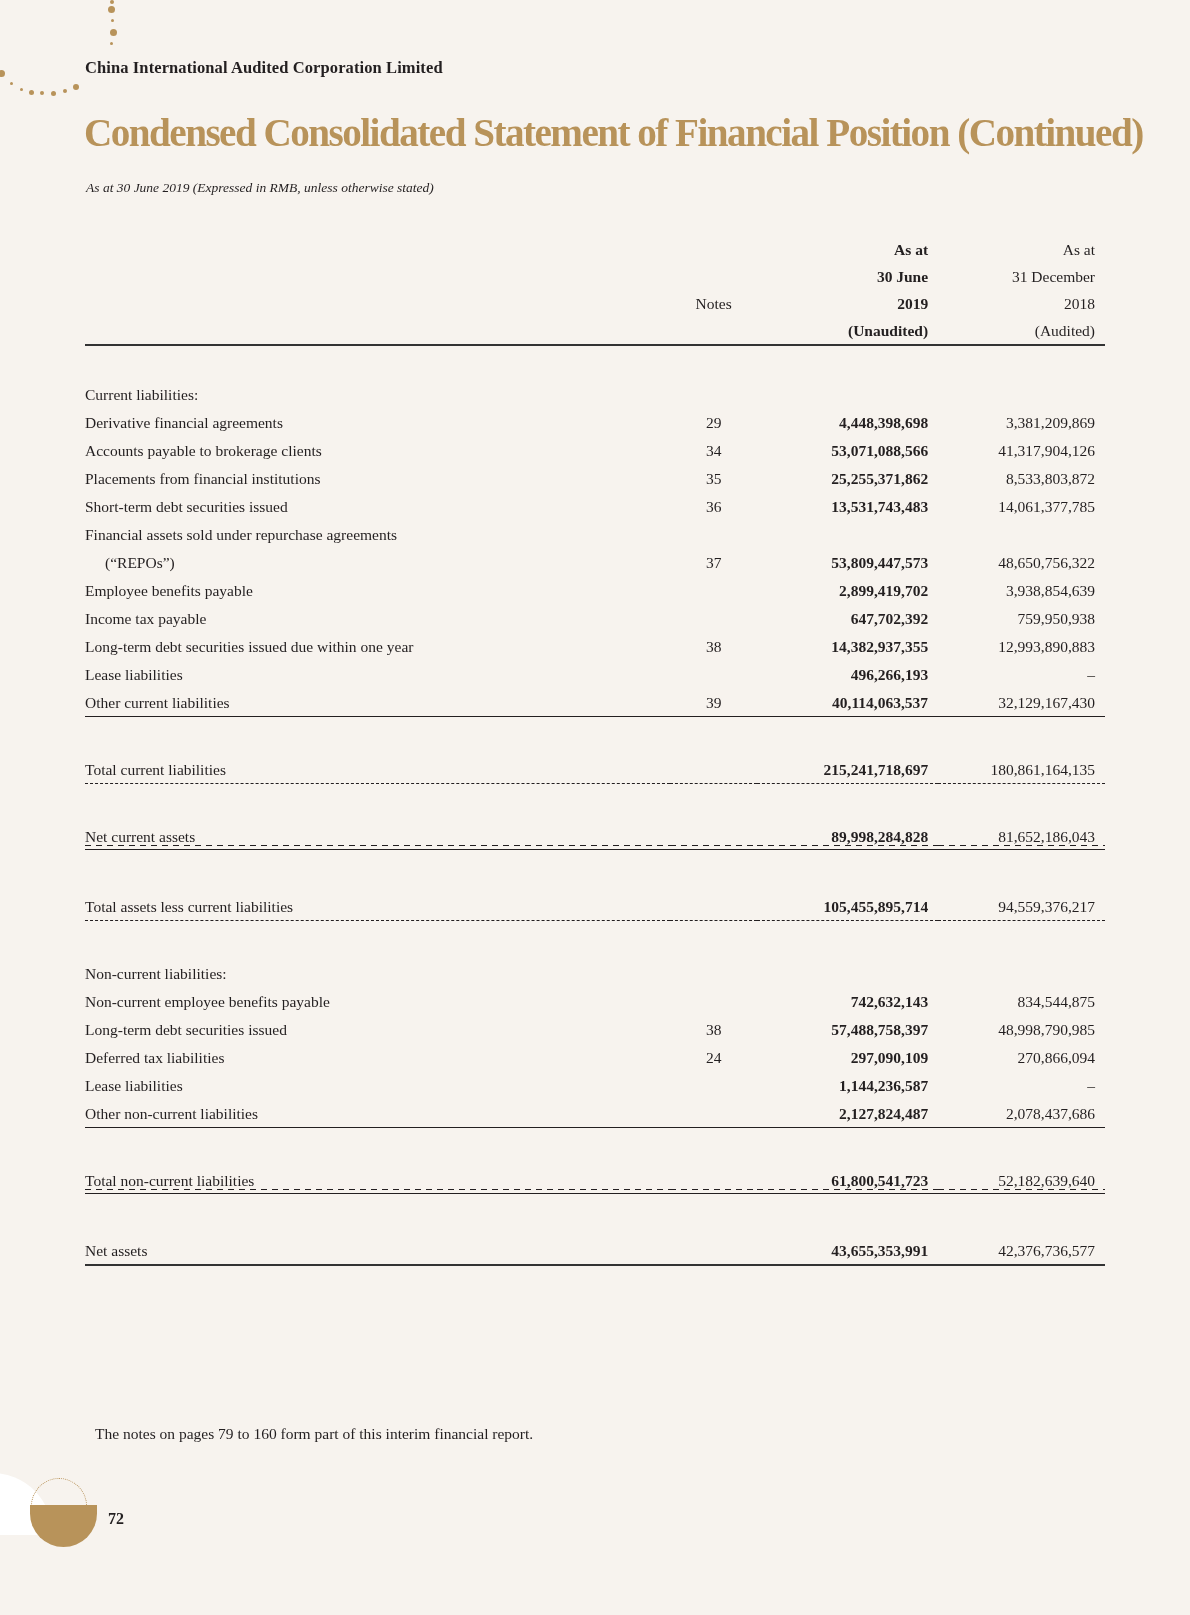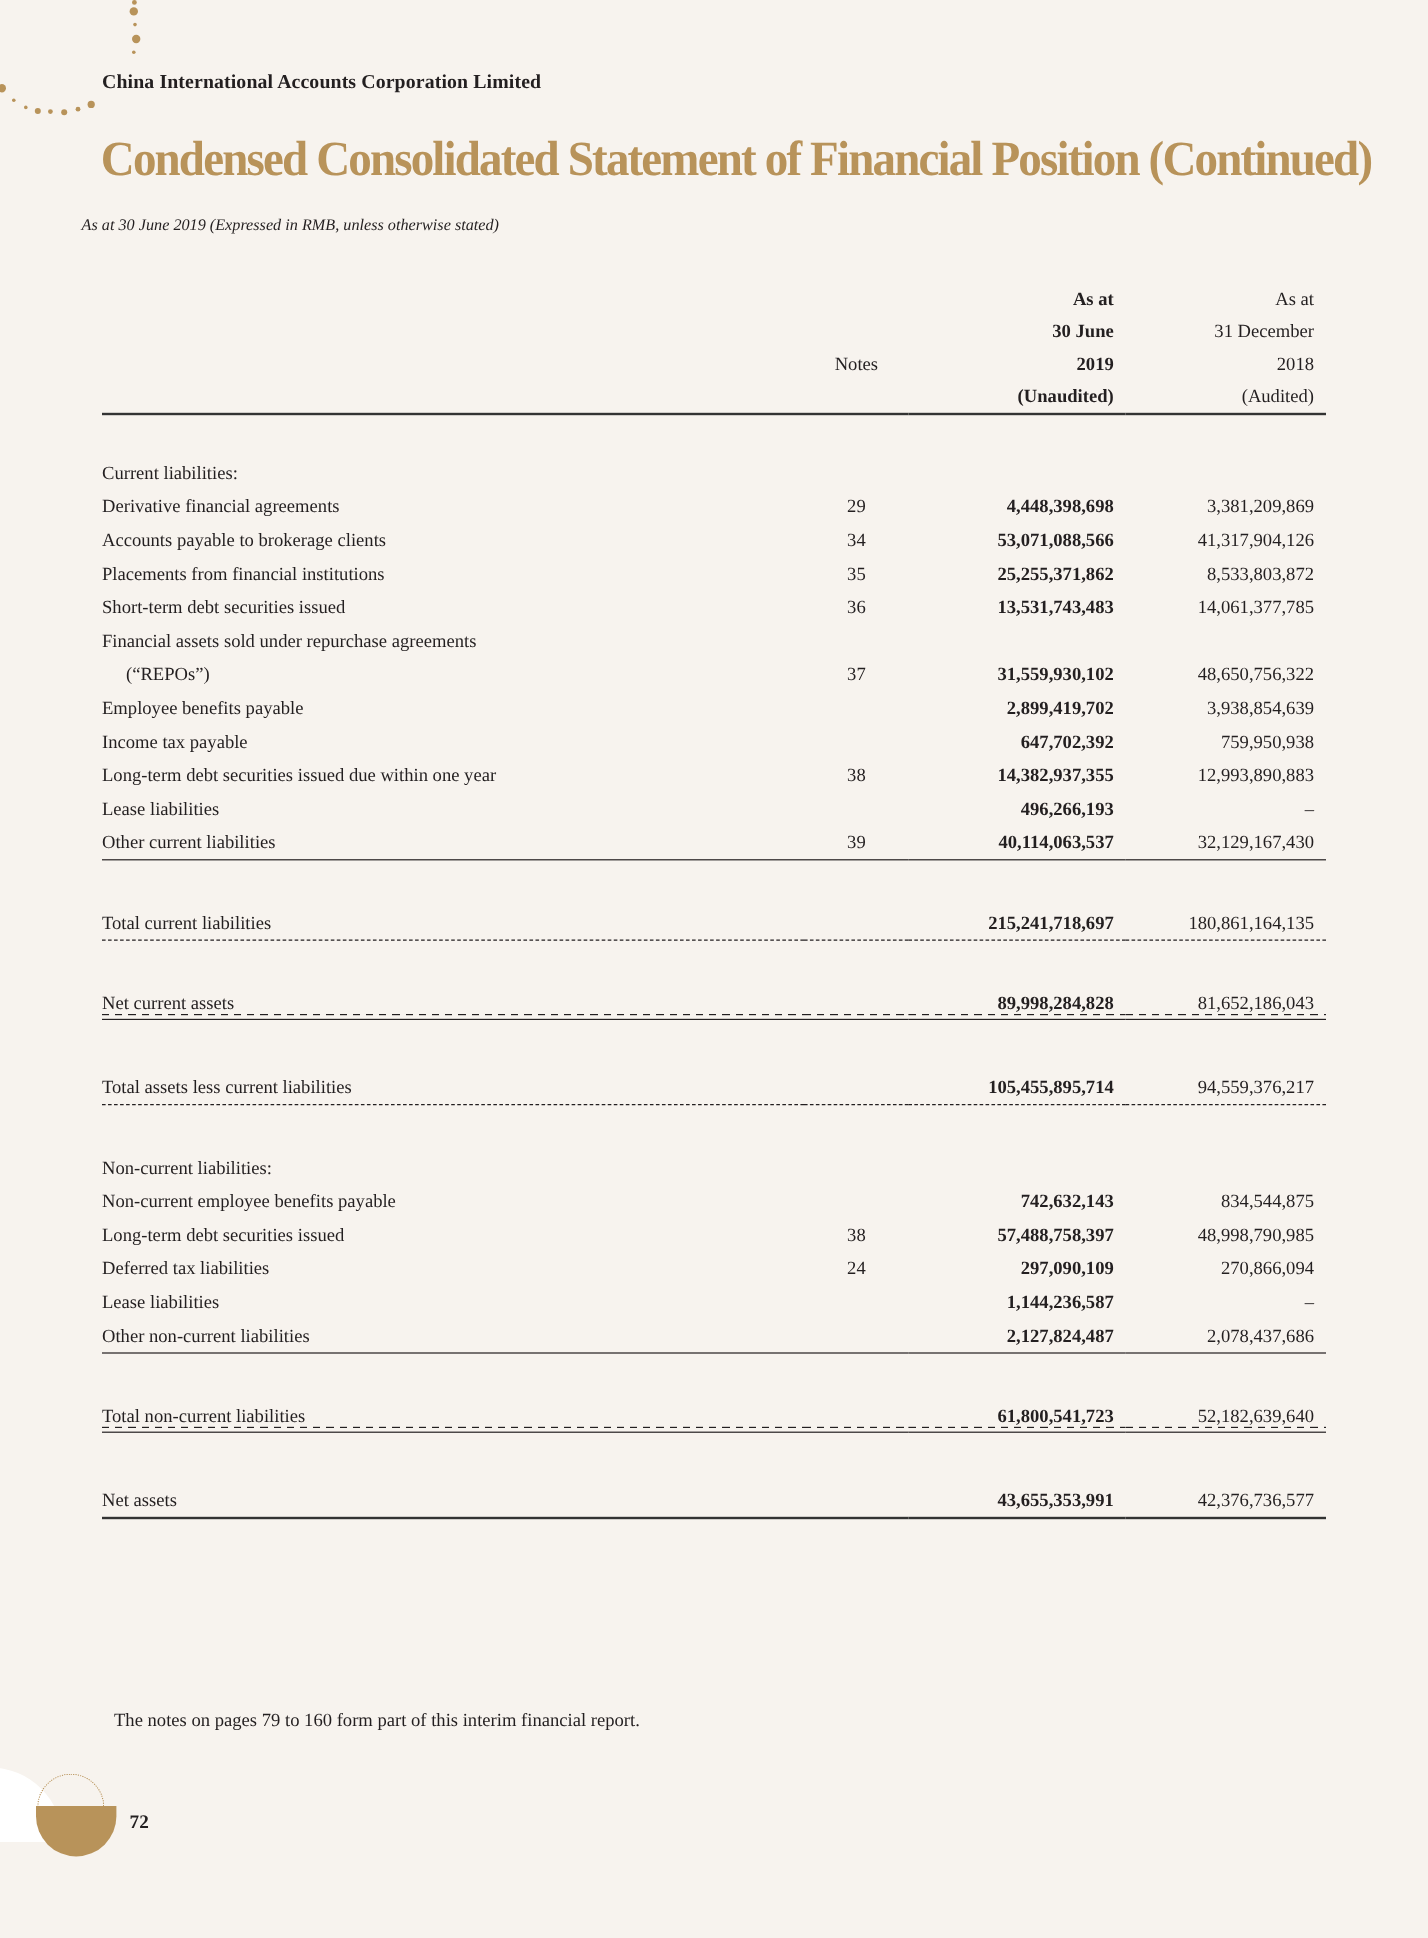--- a/index.html
+++ b/index.html
@@ -14,21 +14,21 @@
     position: absolute; left: 85px; top: 58px;
     font-size: 16.5px; font-weight: bold; letter-spacing: 0.1px;
   }
   .title {
     position: absolute; left: 84px; top: 108px;
     font-size: 41px; font-weight: bold; color: #b8935a;
     letter-spacing: -1.6px; transform: scaleX(0.955); transform-origin: left top;
     white-space: nowrap;
   }
   .subtitle {
-    position: absolute; left: 68px; top: 180px;
+    position: absolute; left: 86px; top: 180px;
     font-size: 13.5px; font-style: italic;
   }
   table.fs {
     position: absolute; left: 85px; top: 232px; width: 1020px;
     border-collapse: collapse; font-size: 15.5px;
   }
   table.fs td { padding: 0; height: 28px; vertical-align: bottom; }
   td.lbl { width: 595px; text-align: left; }
   td.note { width: 90px; text-align: center; }
   td.cur { width: 175px; text-align: right; font-weight: bold; padding-right: 10px !important; }
@@ -65,21 +65,21 @@
   <div class="dot" style="left:-2px;top:70px;width:7px;height:7px"></div>
   <div class="dot" style="left:10px;top:82px;width:3px;height:3px"></div>
   <div class="dot" style="left:20px;top:88px;width:3px;height:3px"></div>
   <div class="dot" style="left:29px;top:90px;width:5px;height:5px"></div>
   <div class="dot" style="left:40px;top:91px;width:4px;height:4px"></div>
   <div class="dot" style="left:51px;top:91px;width:5px;height:5px"></div>
   <div class="dot" style="left:63px;top:89px;width:4px;height:4px"></div>
   <div class="dot" style="left:73px;top:84px;width:6px;height:6px"></div>
 </div>
 
-<div class="company">China International Accounts Corporation Limited</div>
+<div class="company">China International Audited Corporation Limited</div>
 <div class="title">Condensed Consolidated Statement of Financial Position (Continued)</div>
 <div class="subtitle">As at 30 June 2019 (Expressed in RMB, unless otherwise stated)</div>
 
 <table class="fs">
   <tbody>
     <tr class="hdr">
       <td class="lbl"></td>
         <td class="note"></td>
       <td class="cur">As at</td>
       <td class="prev">As at</td>
@@ -140,21 +140,21 @@
       </tr>
       <tr>
         <td class="lbl">Financial assets sold under repurchase agreements</td>
         <td class="note"></td>
         <td class="cur"></td>
         <td class="prev"></td>
       </tr>
       <tr>
         <td class="lbl indent">(“REPOs”)</td>
         <td class="note">37</td>
-        <td class="cur">31,559,930,102</td>
+        <td class="cur">53,809,447,573</td>
         <td class="prev">48,650,756,322</td>
       </tr>
       <tr>
         <td class="lbl">Employee benefits payable</td>
         <td class="note"></td>
         <td class="cur">2,899,419,702</td>
         <td class="prev">3,938,854,639</td>
       </tr>
       <tr>
         <td class="lbl">Income tax payable</td>

